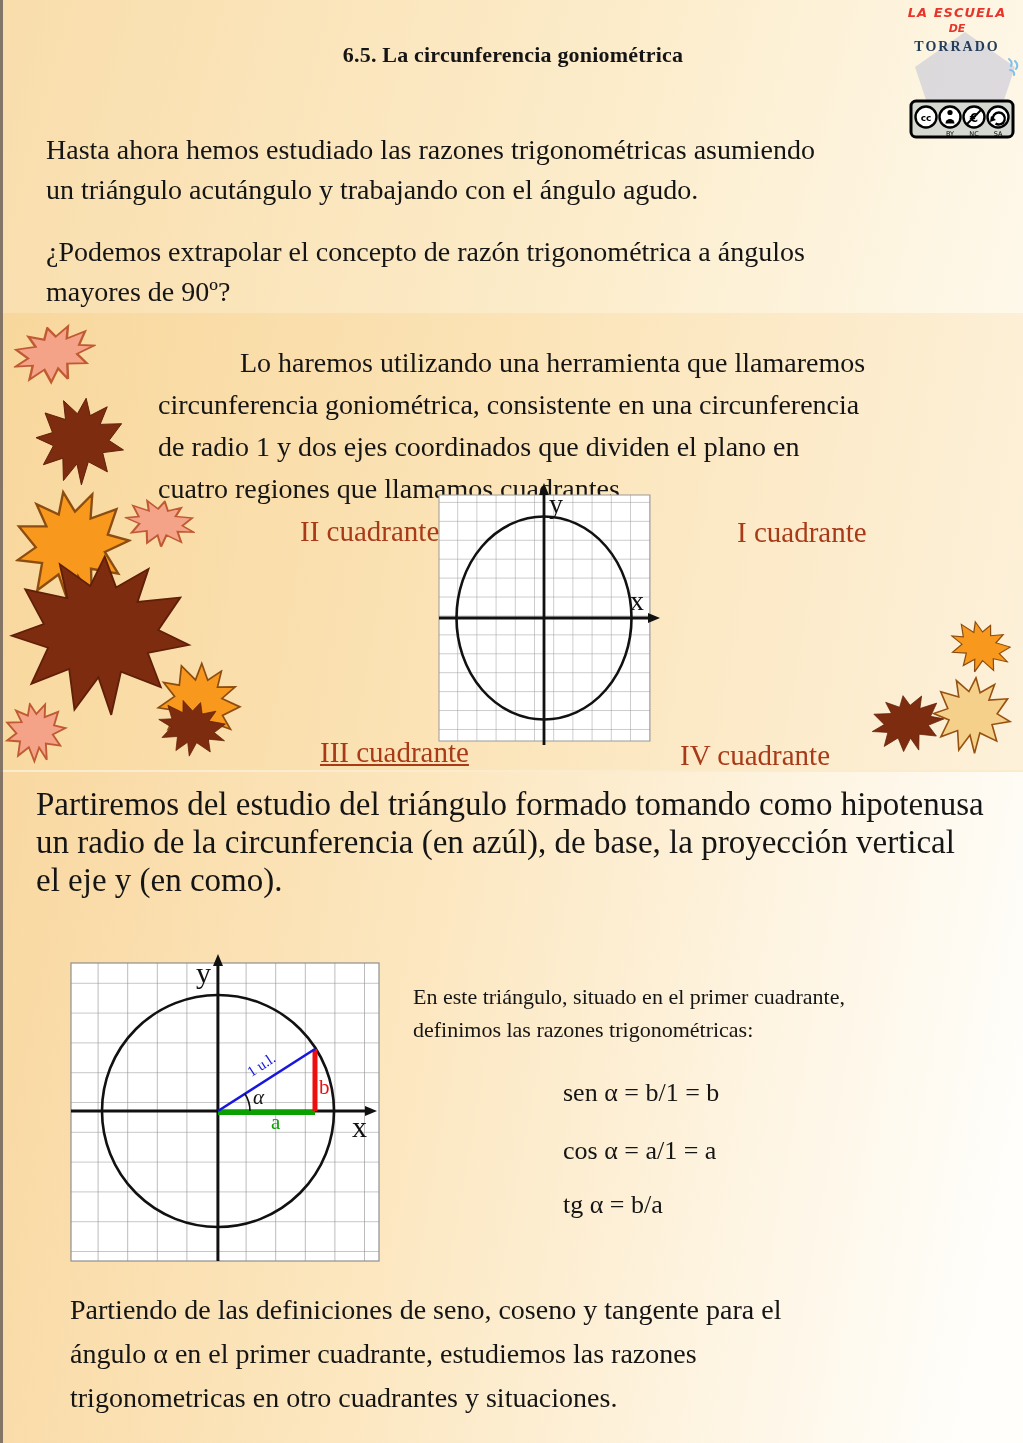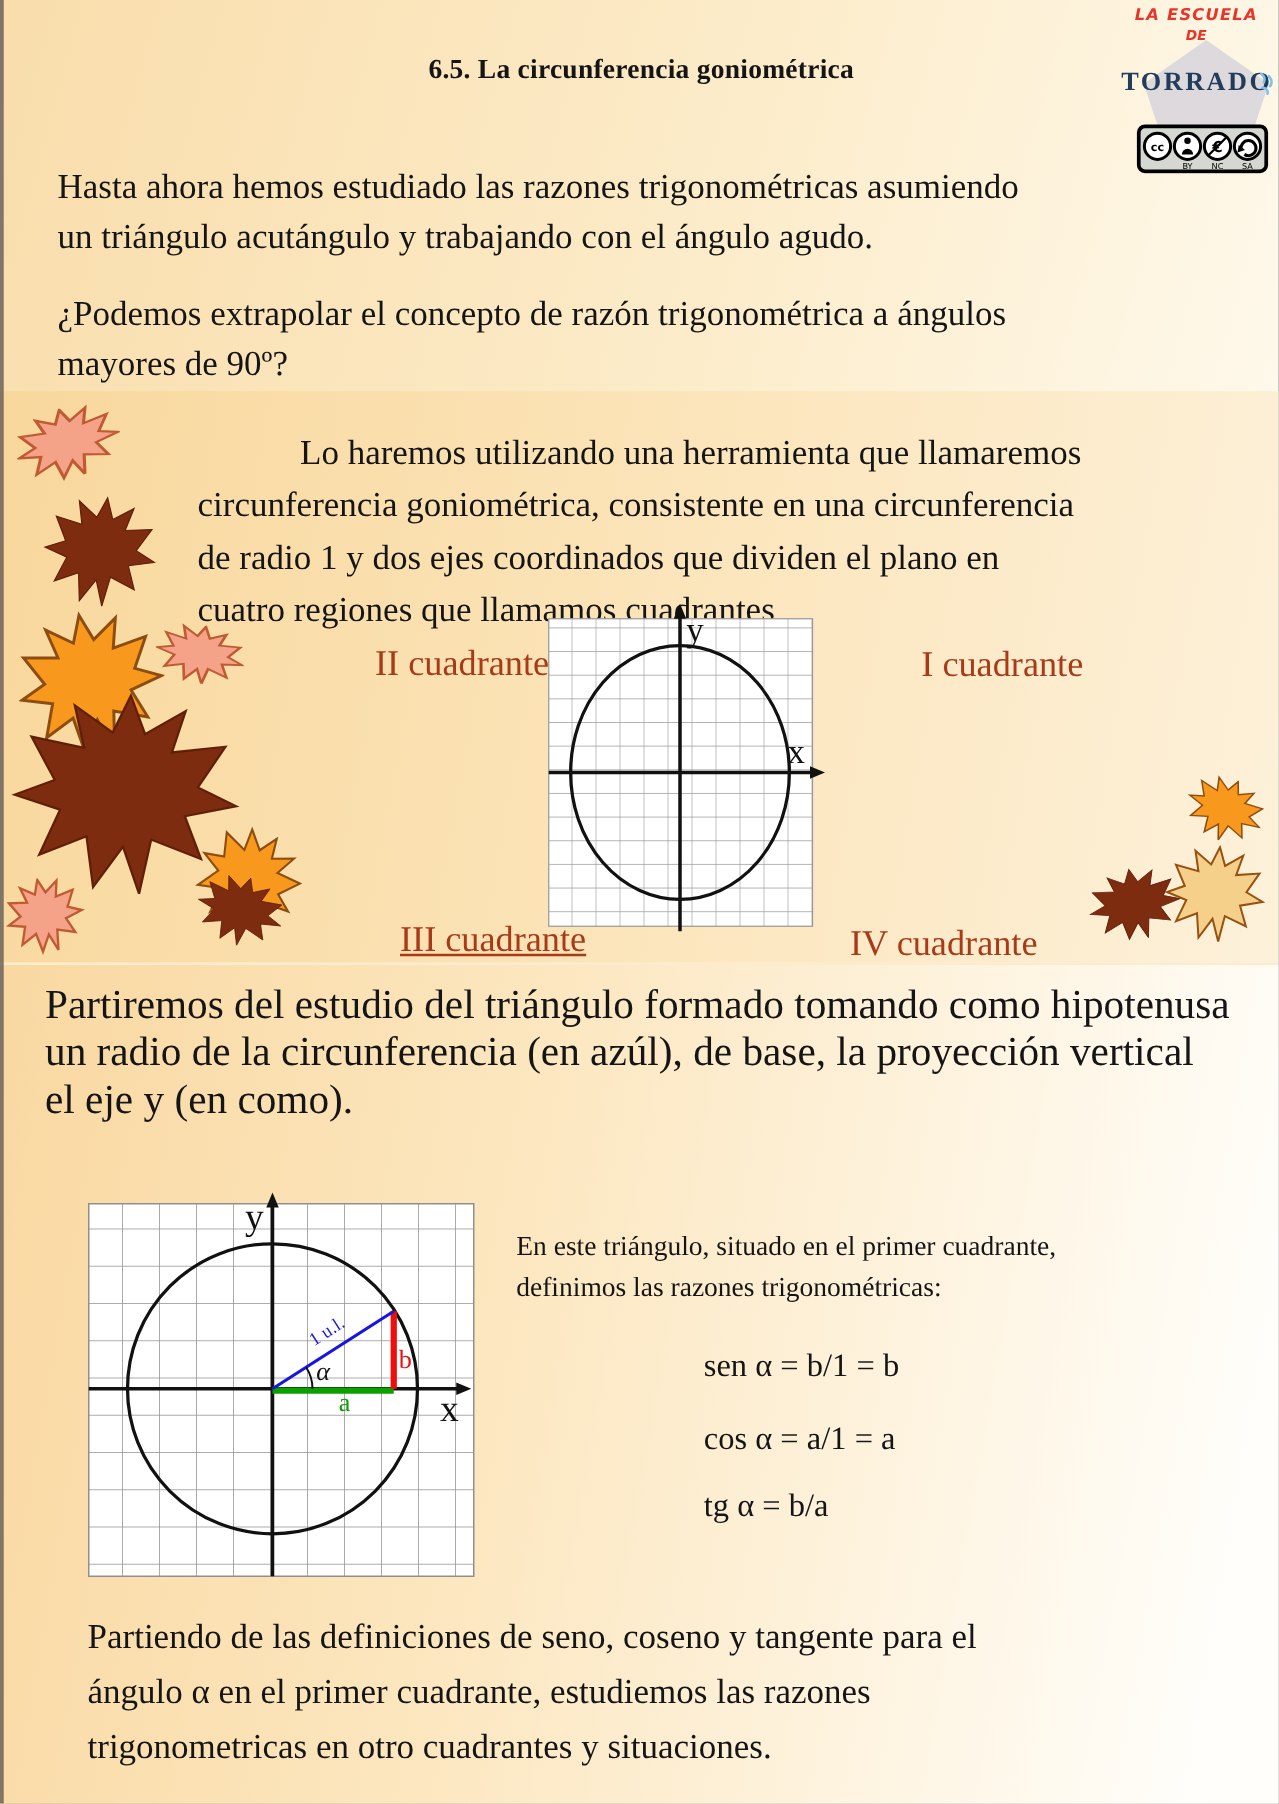--- a/index.html
+++ b/index.html
@@ -38,22 +38,22 @@
   .leaf{position:absolute;}
   
   .logo{position:absolute;right:6px;top:5px;width:120px;text-align:center;}
   .logo-l1{font-family:"DejaVu Sans",sans-serif;font-weight:bold;font-style:italic;
     font-size:13px;color:#e8352b;letter-spacing:1px;white-space:nowrap;}
   .logo-l2{font-family:"DejaVu Sans",sans-serif;font-weight:bold;font-style:italic;
     font-size:11px;color:#e8352b;margin-top:2px;}
   .pentagon{position:absolute;right:2px;top:27px;width:100px;height:92px;
     background:#c7c7d8;opacity:.6;
     clip-path:polygon(50% 0,100% 38%,81% 100%,19% 100%,0 38%);}
-  .logo-l3{position:relative;font-size:21px;font-weight:bold;color:#223c5c;
-    letter-spacing:2px;margin-top:18px;white-space:nowrap;}
+  .logo-l3{position:relative;font-size:14px;font-weight:bold;color:#223c5c;
+    letter-spacing:2px;margin-top:4px;white-space:nowrap;}
   .sparkle{position:absolute;right:-4px;top:52px;}
   .ccbadge{position:absolute;right:8px;top:99px;}
 </style>
 </head>
 <body>
 
 <div class="page">
 
   <svg width="0" height="0" style="position:absolute" aria-hidden="true">
     <defs>

